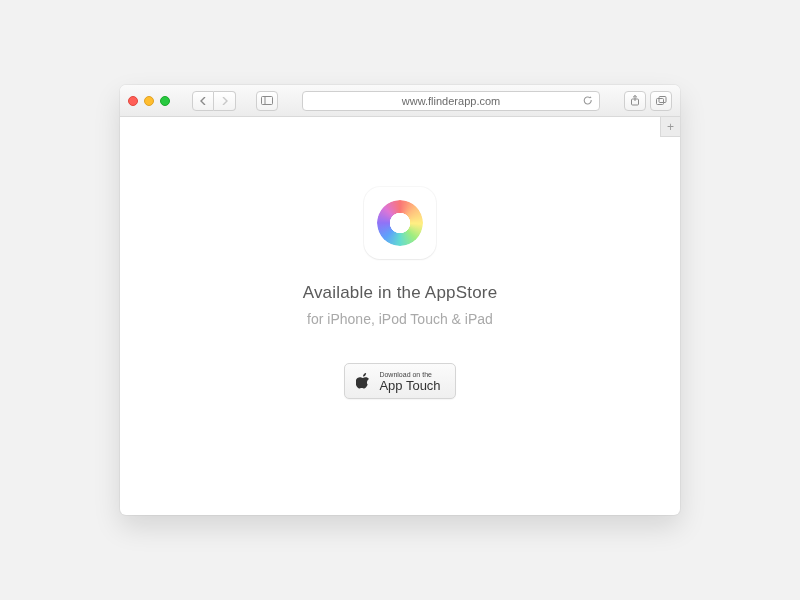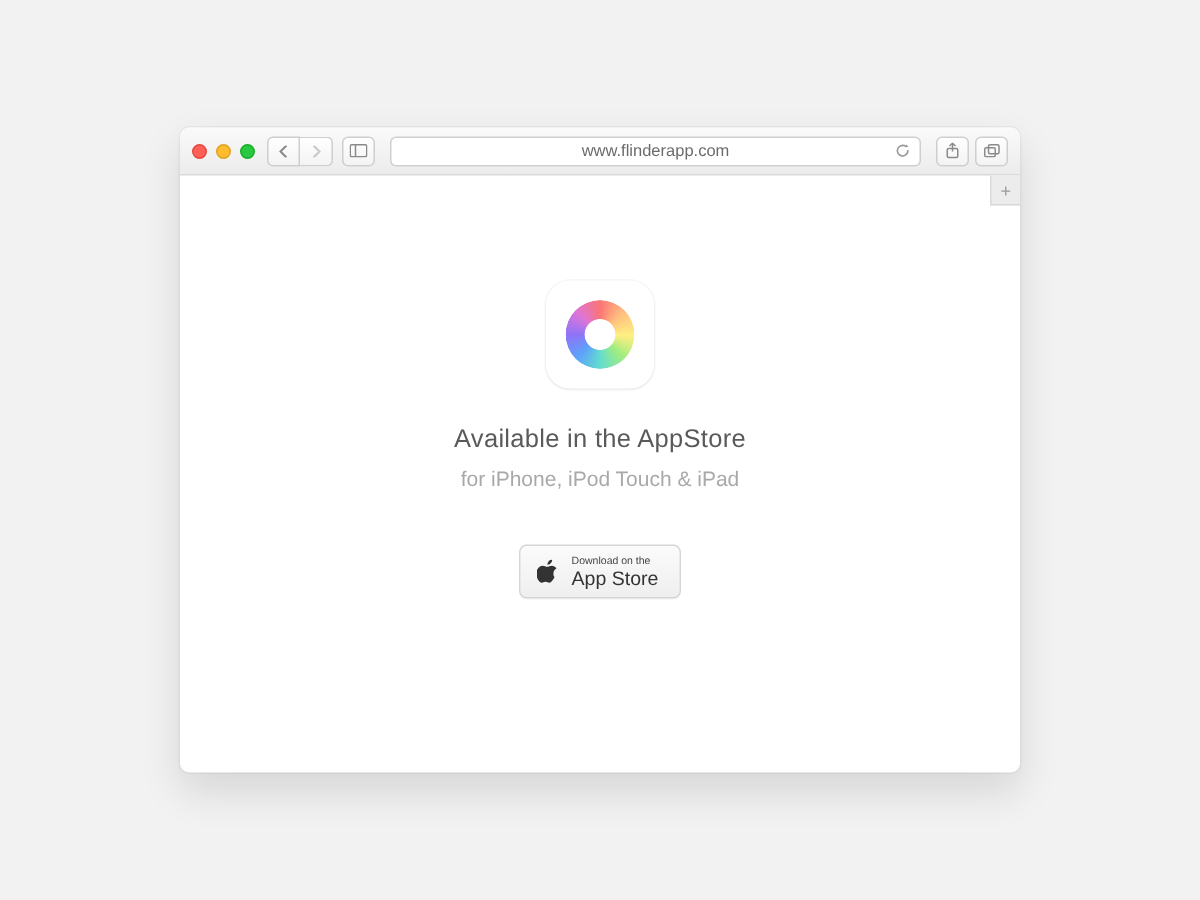--- a/index.html
+++ b/index.html
@@ -17,21 +17,21 @@
     overflow: hidden;
     display: flex; flex-direction: column;
     position: relative;
   }
   .toolbar {
     height: 32px;
     background: linear-gradient(#fafafa,#ececec);
     border-bottom: 1px solid #d9d9d9;
     display: flex; align-items: center;
     padding: 0 8px;
-    gap: 2px;
+    gap: 16px;
   }
   .traffic { display: flex; gap: 6px; margin-right: 6px; }
   .tl { width: 10px; height: 10px; border-radius: 50%; }
   .tl.red { background:#ff5f57; border:1px solid #e1483f;}
   .tl.yellow { background:#ffbd2e; border:1px solid #e0a123;}
   .tl.green { background:#28c940; border:1px solid #1aab2b;}
   .navbtns { display:flex; }
   .btn {
     height:20px; min-width:22px;
     background: linear-gradient(#ffffff,#f3f3f3);
@@ -163,18 +163,18 @@
     <div class="subline">for iPhone, iPod Touch &amp; iPad</div>
 
     <a class="appstore">
       <span class="apple-logo">
         <svg width="14" height="16" viewBox="0 0 14 16">
           <path fill="#333" d="M9.3 2.4c.6-.7.9-1.6.8-2.4-.8.1-1.7.5-2.3 1.2-.5.6-.9 1.5-.8 2.3.9.1 1.7-.4 2.3-1.1zM11.7 11.6c-.3.7-.6 1.2-1.1 1.9-.6.9-1.4 2-2.4 2-1 0-1.2-.6-2.5-.6s-1.6.6-2.5.6c-1 0-1.7-1-2.4-1.9C-.6 11.2-.8 8 .5 6.1c.8-1.2 2.1-1.9 3.3-1.9 1.2 0 2 .7 3 .7s1.7-.7 3.1-.7c1.1 0 2.3.6 3.1 1.7-2.7 1.5-2.3 5.3-1.3 5.7z"></path>
         </svg>
       </span>
       <span class="appstore-text">
         <span class="appstore-small">Download on the</span>
-        <span class="appstore-big">App Store</span>
+        <span class="appstore-big">App Touch</span>
       </span>
     </a>
   </div>
 
 </div>
 
 </body></html>

